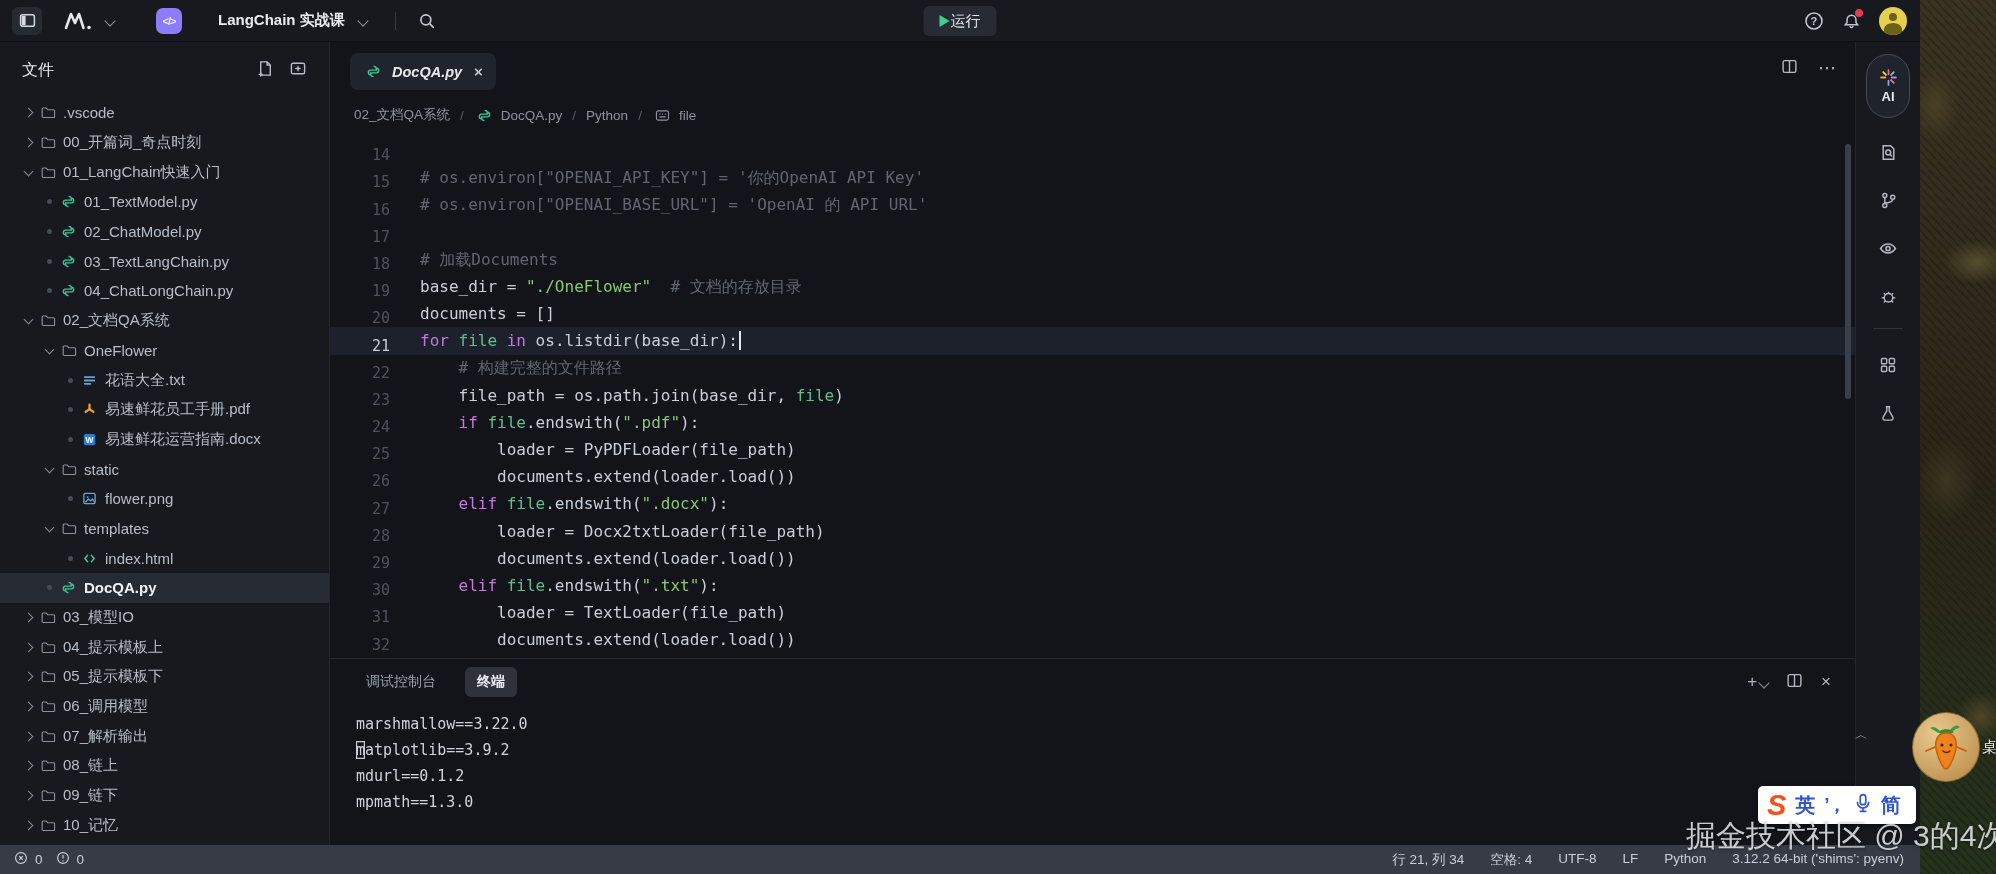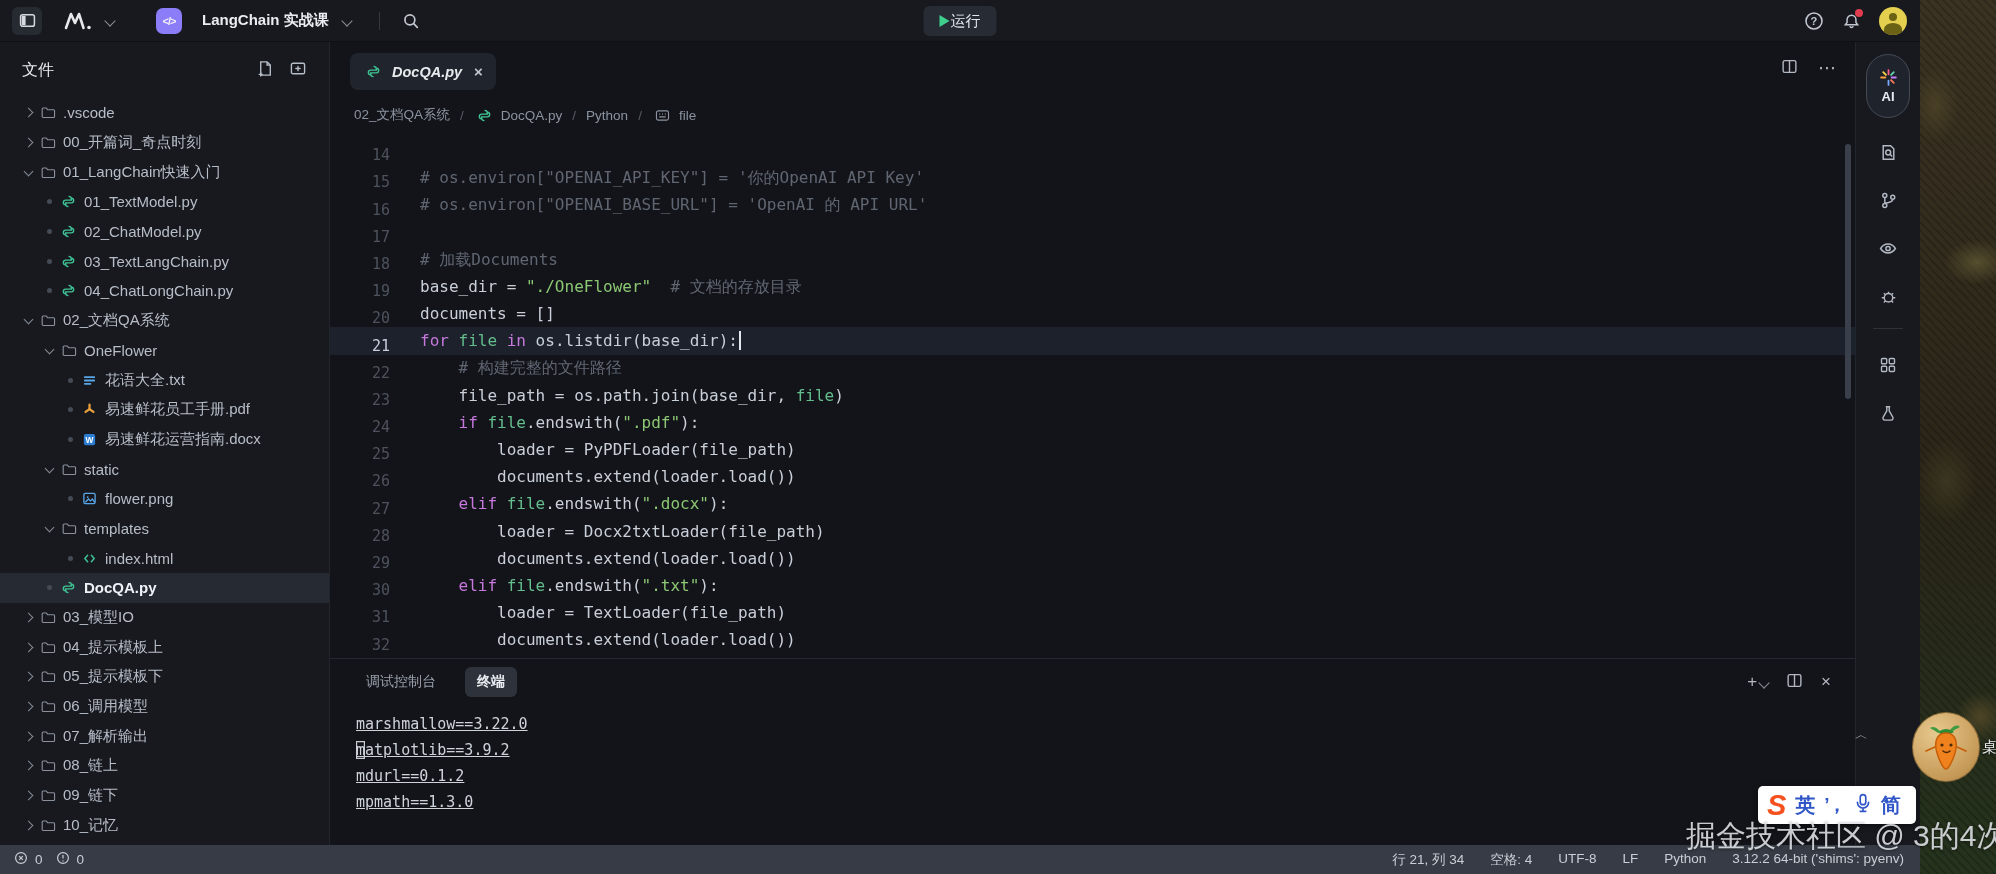--- a/index.html
+++ b/index.html
@@ -9,21 +9,21 @@
 
   
   .topbar { position:absolute; left:0; top:0; width:1920px; height:42px; background:#17191f;
     border-bottom:1px solid #0e1013; display:flex; align-items:center; z-index:5; }
   .tb-left { display:flex; align-items:center; gap:10px; padding-left:12px; }
   .tgl-btn { width:30px; height:28px; border-radius:6px; background:#262a31; display:flex; align-items:center; justify-content:center; }
   .logo { margin-left:10px; display:flex; align-items:flex-end; }
   .chevdn { width:8px; height:8px; border-right:1.6px solid #8a8f98; border-bottom:1.6px solid #8a8f98; transform:rotate(45deg); margin:0 4px; }
   .pbadge { margin-left:28px; width:26px; height:26px; border-radius:7px; background:#8b7cf8; color:#f2efff;
     font-weight:700; font-size:11px; display:flex; align-items:center; justify-content:center; letter-spacing:-1px; }
-  .pname { margin-left:10px; color:#e9ecf1; font-weight:700; font-size:15px; }
+  .pname { margin-left:26px; color:#e9ecf1; font-weight:700; font-size:15px; }
   .tb-div { width:1px; height:18px; background:#33383f; margin:0 12px 0 14px; }
   .run-btn { position:absolute; left:50%; transform:translateX(-50%); top:6px; height:30px; padding:0 16px;
     background:#272b33; border-radius:6px; display:flex; align-items:center; gap:1px; }
   .run-btn .play { width:0; height:0; border-left:10px solid #3ecf8e; border-top:6px solid transparent; border-bottom:6px solid transparent; }
   .run-btn .rlabel { color:#e2e6ec; font-size:15px; }
   .tb-right { position:absolute; right:13px; top:0; height:42px; display:flex; align-items:center; gap:18px; }
   .avatar { width:28px; height:28px; border-radius:50%; background:#e5cf4f; position:relative; overflow:hidden; }
   .avatar .head { position:absolute; left:10px; top:6px; width:8px; height:8px; border-radius:50%; background:#6b6216; }
   .avatar .body { position:absolute; left:5px; top:16px; width:18px; height:12px; border-radius:50% 50% 0 0; background:#6b6216; }
   .belldot { position:absolute; right:-2px; top:-3px; width:8px; height:8px; border-radius:50%; background:#e23c4f; }
@@ -71,21 +71,21 @@
   
   .panel { flex:none; height:187px; border-top:1px solid #242832; background:#131419; display:flex; flex-direction:column; }
   .p-head { height:46px; flex:none; display:flex; align-items:center; padding:0 24px; gap:10px; }
   .ptab { font-size:14px; color:#98a0ab; padding:6px 12px; border-radius:6px; }
   .ptab.act { background:#2d323b; color:#e8ebf0; font-weight:700;margin-left:7px; }
   .p-actions { margin-left:auto; display:flex; align-items:center; gap:18px; color:#b3b9c3; }
   .plus { font-size:17px; font-weight:400; display:flex; align-items:center; gap:3px; }
   .plus .chevdn { margin:2px 0 0 0; }
   .pclose { font-size:17px; }
   .p-body { padding:6px 0 0 26px; }
-  .tl { font:15px/26px "DejaVu Sans Mono",monospace; color:#ced3db; white-space:pre;text-decoration:underline; }
+  .tl { font:15px/26px "DejaVu Sans Mono",monospace; color:#ced3db; white-space:pre; }
   .tcur { box-shadow:inset 0 0 0 1.2px #c8cdd5; }
 
   
   .actbar { position:absolute; left:1855px; top:42px; width:65px; height:803px; background:#17191f;
     border-left:1px solid #21252d; display:flex; flex-direction:column; align-items:center; }
   .abtn { width:42px; height:44px; display:flex; flex-direction:column; align-items:center; justify-content:center; color:#b3b9c3; margin-top:4px; }
   .abtn.act { height:64px; width:44px; border:1px solid #454b56; border-radius:22px; background:#1f232b; margin-top:12px; margin-bottom:8px; gap:2px; }
   .alabel { font-size:13px; font-weight:700; color:#e8ebf0; }
   .adiv { width:30px; height:1px; background:#2c313a; margin:10px 0; }
 

